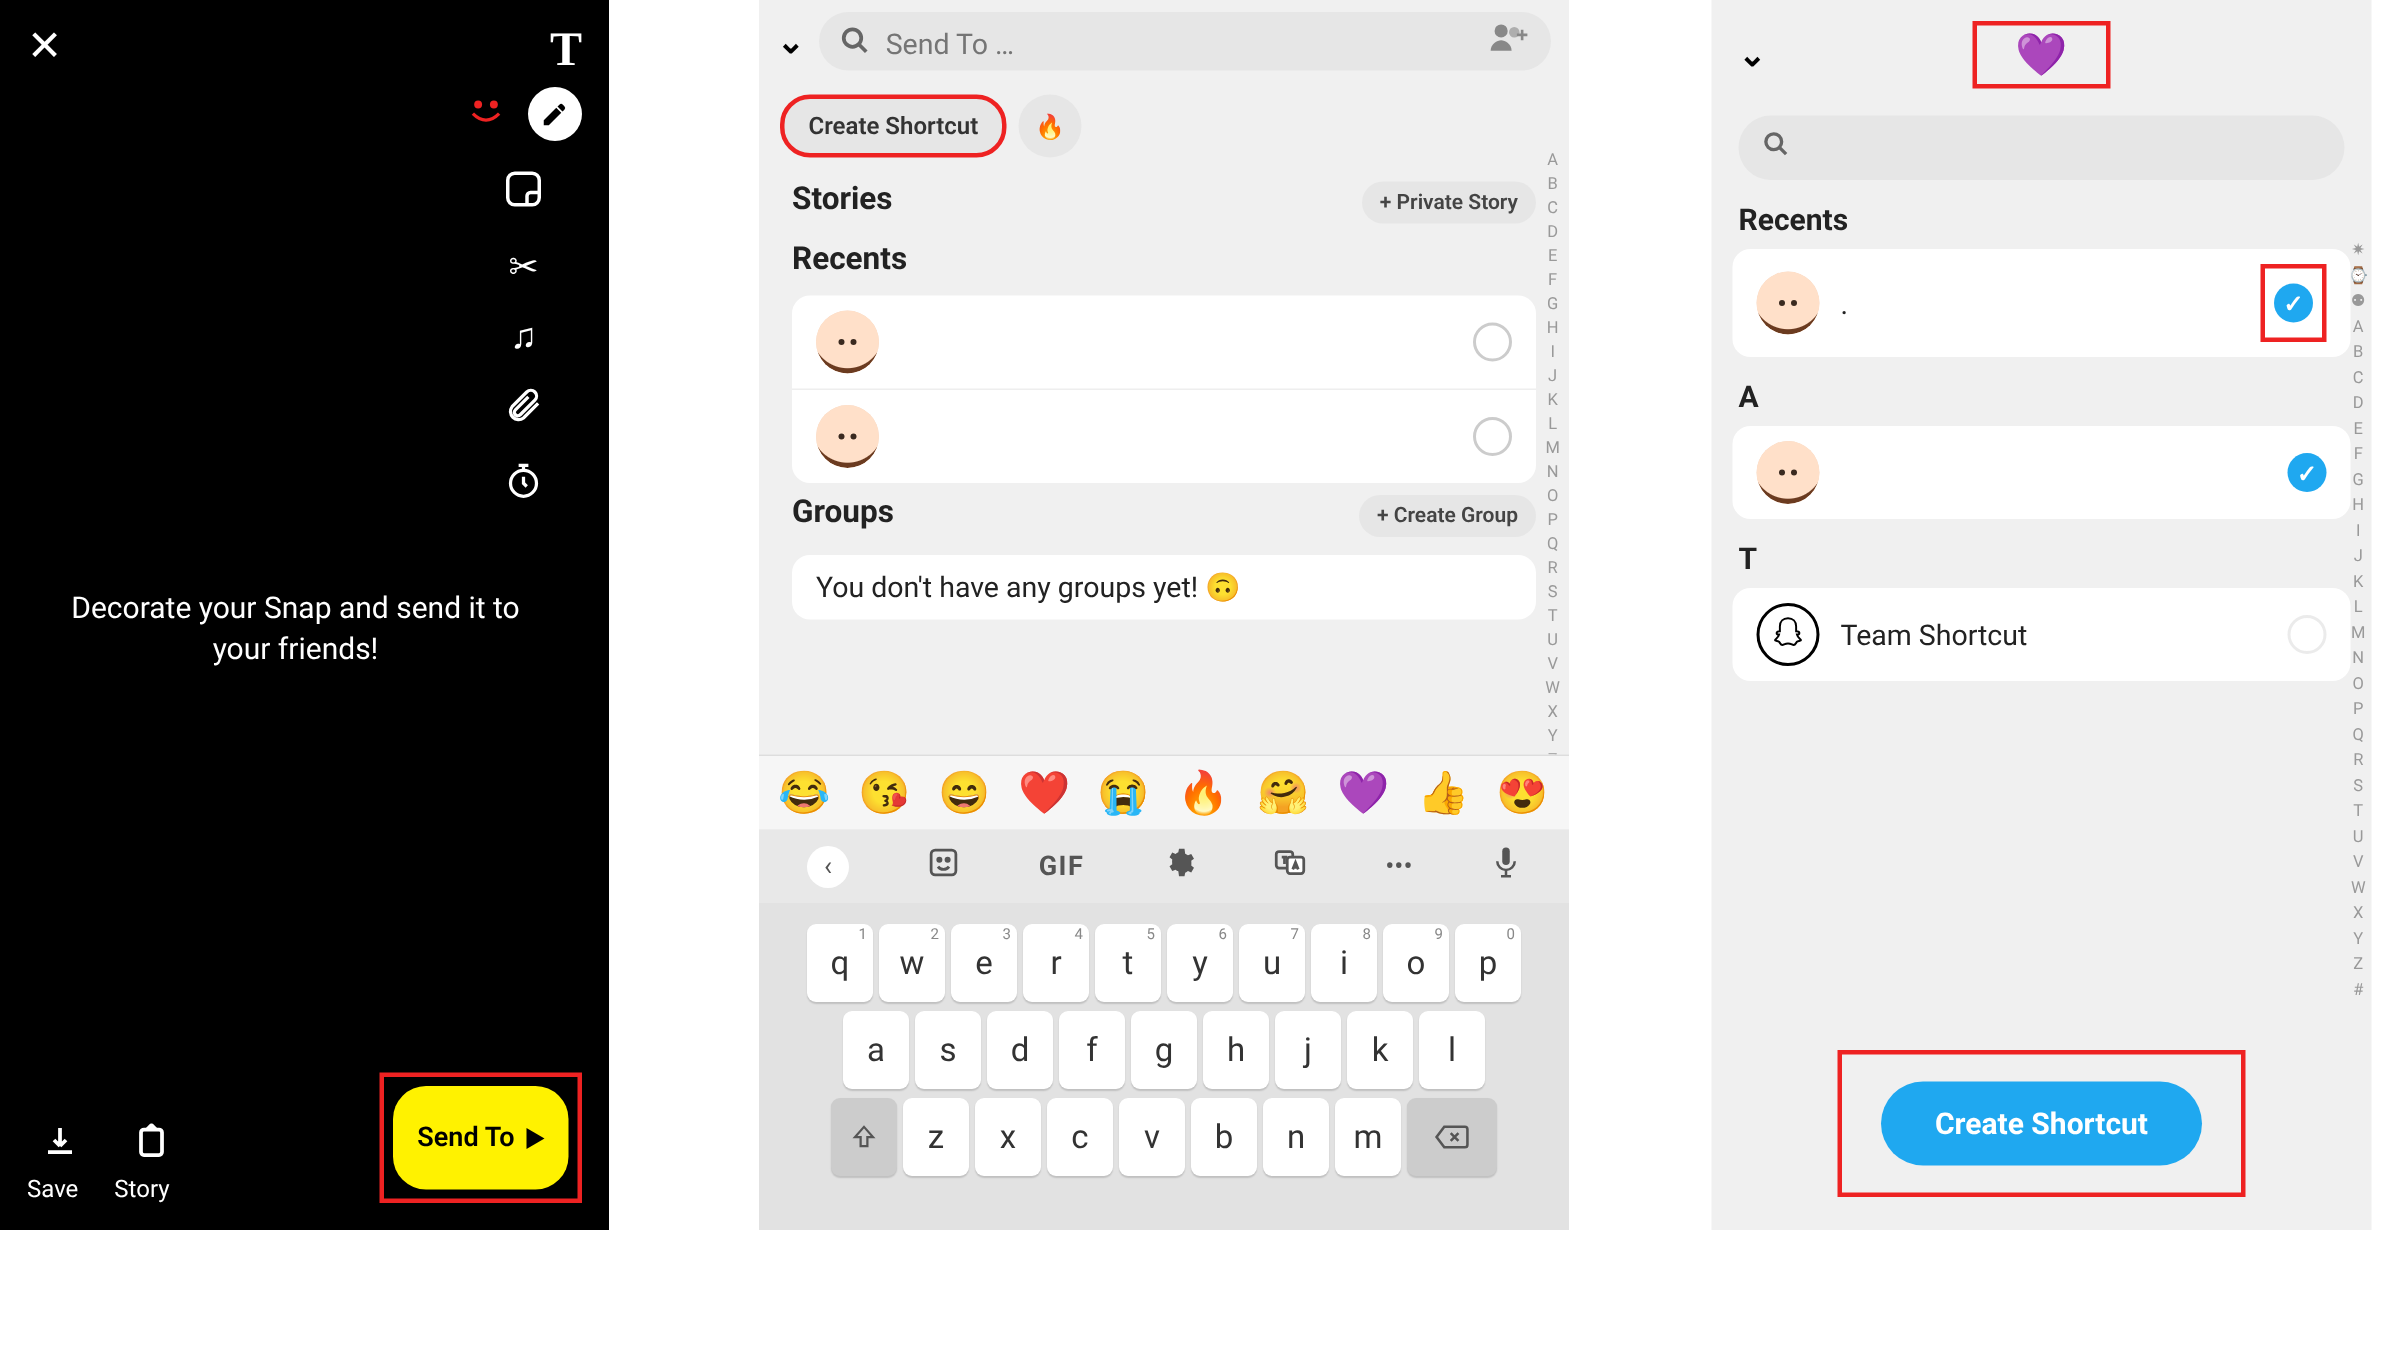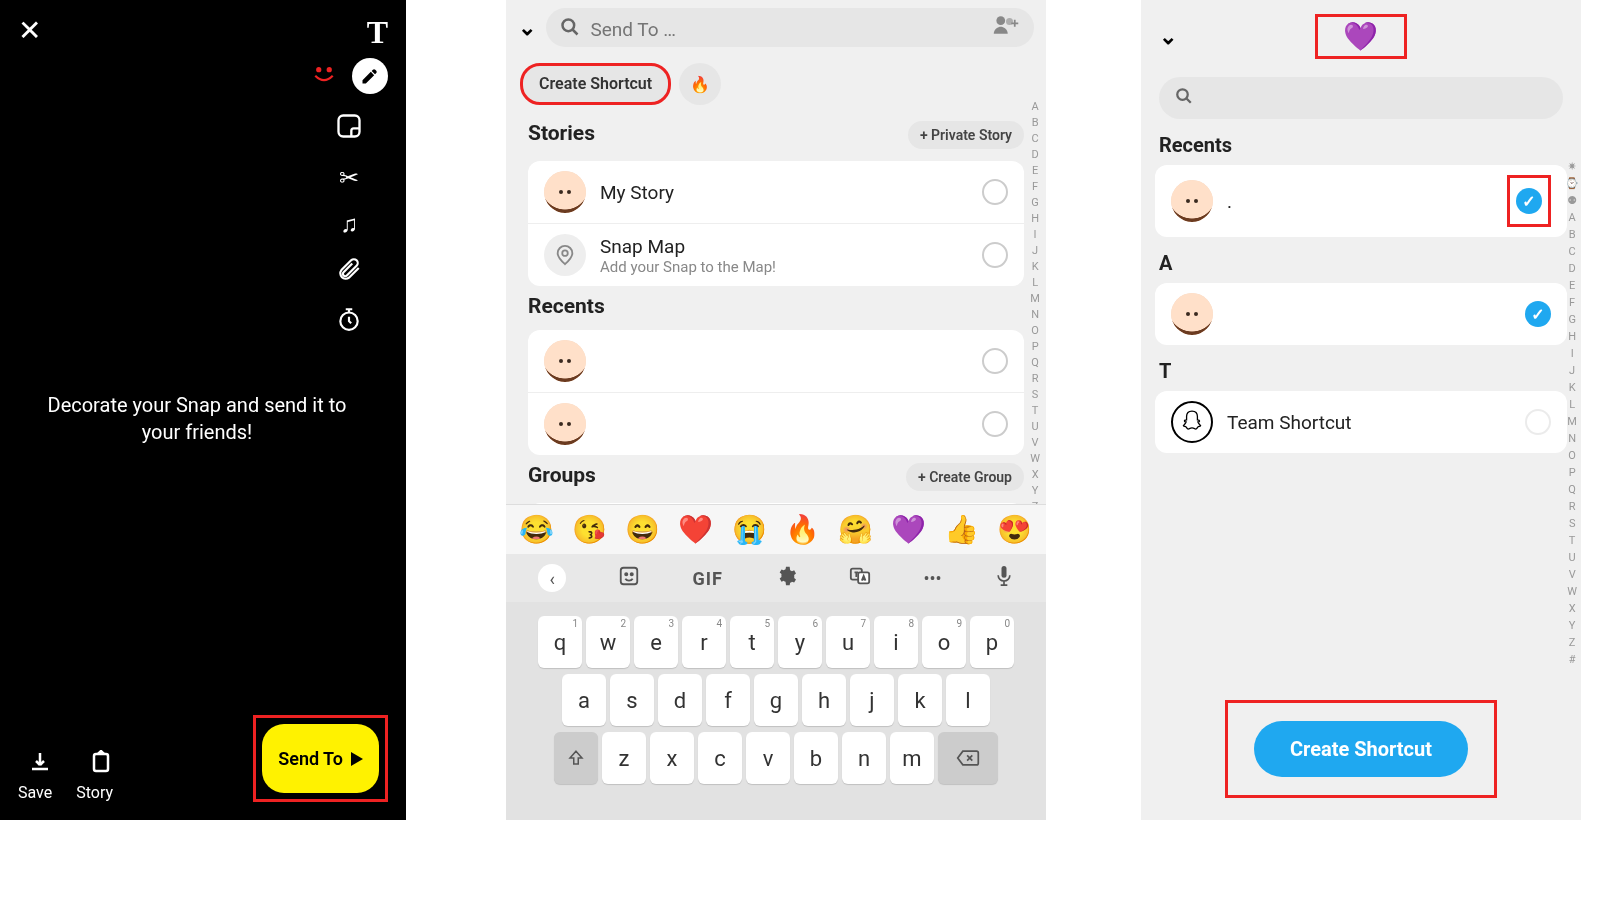--- a/index.html
+++ b/index.html
@@ -179,44 +179,20 @@
     <div class="chip highlighted">Create Shortcut</div>
     <div class="chip fire-chip">🔥</div>
   </div>
 
   <div class="section">
     <div class="sect-head">
       <span class="sect-title">Stories</span>
       <span class="pill-btn">+ Private Story</span>
     </div>
   </div>
-  <div class="card">
-    <div class="row">
-      <div class="avatar">
-          <div class="face"></div>
-        </div>
-      <div class="row-txt">
-          <div class="row-title">My Story</div>
-        </div>
-      <div class="radio"></div>
-    </div>
-    <div class="row">
-      <div class="avatar loc">
-        <svg width="22" height="22" viewBox="0 0 24 24" fill="none" stroke="#888" stroke-width="2">
-            <circle cx="12" cy="10" r="3"></circle>
-            <path d="M12 2a8 8 0 018 8c0 5-8 12-8 12S4 15 4 10a8 8 0 018-8z"></path>
-          </svg>
-      </div>
-      <div class="row-txt">
-        <div class="row-title">Snap Map</div>
-        <div class="row-sub">Add your Snap to the Map!</div>
-      </div>
-      <div class="radio"></div>
-    </div>
-  </div>
 
   <div class="section">
     <div class="sect-head">
         <span class="sect-title">Recents</span>
       </div>
   </div>
   <div class="card">
     <div class="row">
       <div class="avatar">
           <div class="face"></div>

